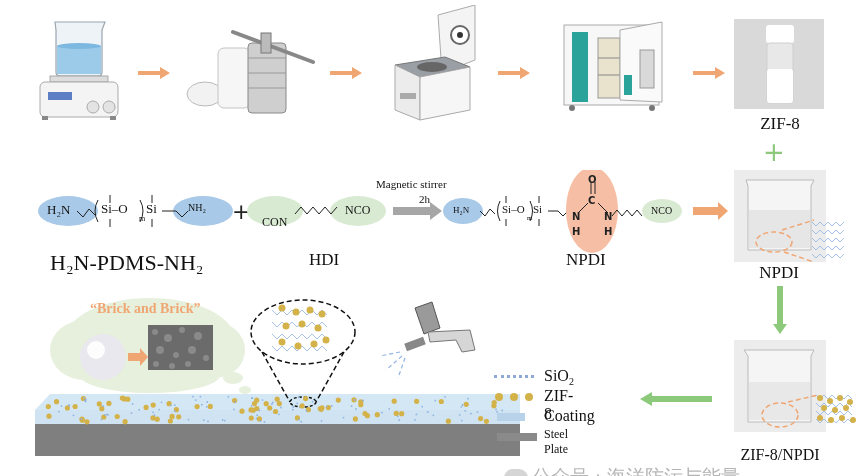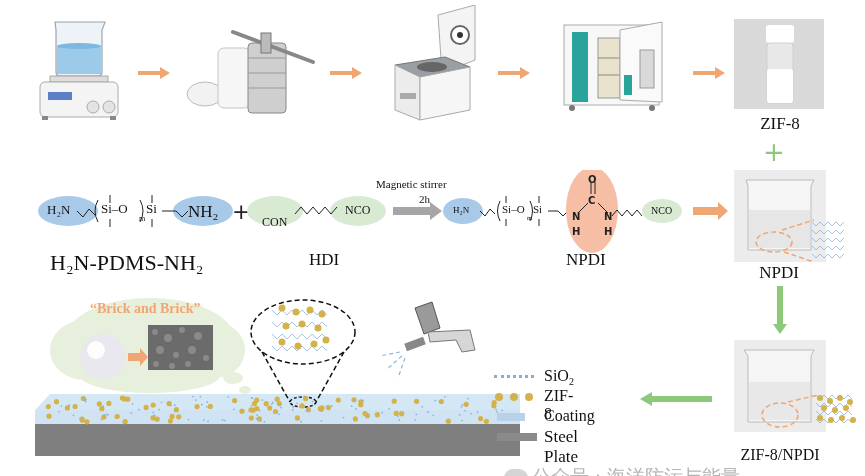--- a/index.html
+++ b/index.html
@@ -141,21 +141,21 @@
     <ellipse cx="662" cy="41" rx="20" ry="12" fill="#d9ead3"></ellipse>
 
     <path d="M693 37 H718 V32 L728 41 L718 50 V45 H693 Z" fill="#f0a672"></path>
   </svg>
 </div>
 
 <div class="abs lbl" style="left:47px;top:202px;font-size:13px;">H₂N</div>
 <div class="abs lbl" style="left:101px;top:201px;font-size:13px;">Si–O</div>
 <div class="abs lbl" style="left:139px;top:214px;font-size:8px;">m</div>
 <div class="abs lbl" style="left:146px;top:201px;font-size:13px;">Si</div>
-<div class="abs lbl" style="left:188px;top:202px;font-size:17px;">NH₂</div>
+<div class="abs lbl" style="left:188px;top:202px;font-size:10px;">NH₂</div>
 <div class="abs lbl" style="left:50px;top:250px;font-size:22px;">H₂N-PDMS-NH₂</div>
 
 <div class="abs lbl" style="left:262px;top:203px;font-size:12px;margin-top:12px;">CON</div>
 <div class="abs lbl" style="left:345px;top:203px;font-size:12px;">NCO</div>
 <div class="abs lbl" style="left:309px;top:250px;font-size:17px;">HDI</div>
 
 <div class="abs lbl" style="left:376px;top:178px;font-size:11px;">Magnetic stirrer</div>
 <div class="abs lbl" style="left:411px;top:193px;font-size:11px;margin-left:8px;">2h</div>
 
 <div class="abs lbl" style="left:453px;top:205px;font-size:9px;">H₂N</div>
@@ -484,19 +484,19 @@
         </svg>
     </span>
     <span class="abs lbl" style="left:50px;top:0;font-size:16px;">ZIF-8</span>
   </div>
   <div style="position:relative;height:20px;">
     <span class="abs" style="left:3px;top:6px;width:28px;height:8px;background:#b8d2ea;"></span>
     <span class="abs lbl" style="left:50px;top:0;font-size:16px;">Coating</span>
   </div>
   <div style="position:relative;height:20px;">
     <span class="abs" style="left:3px;top:6px;width:40px;height:8px;background:#8a8a8a;"></span>
-    <span class="abs lbl" style="left:50px;top:0;font-size:17px;">Steel Plate</span>
+    <span class="abs lbl" style="left:50px;top:0;font-size:12px;">Steel Plate</span>
   </div>
 </div>
 
 <div class="abs wm" style="left:504px;top:431px;font-size:19px;white-space:nowrap;margin-top:33px;">
   <span style="display:inline-block;width:24px;height:18px;border-radius:9px;background:rgba(150,150,150,0.4);vertical-align:middle;margin-right:4px;"></span><span>公众号 · 海洋防污与能量</span>
 </div>
 
 </body></html>

